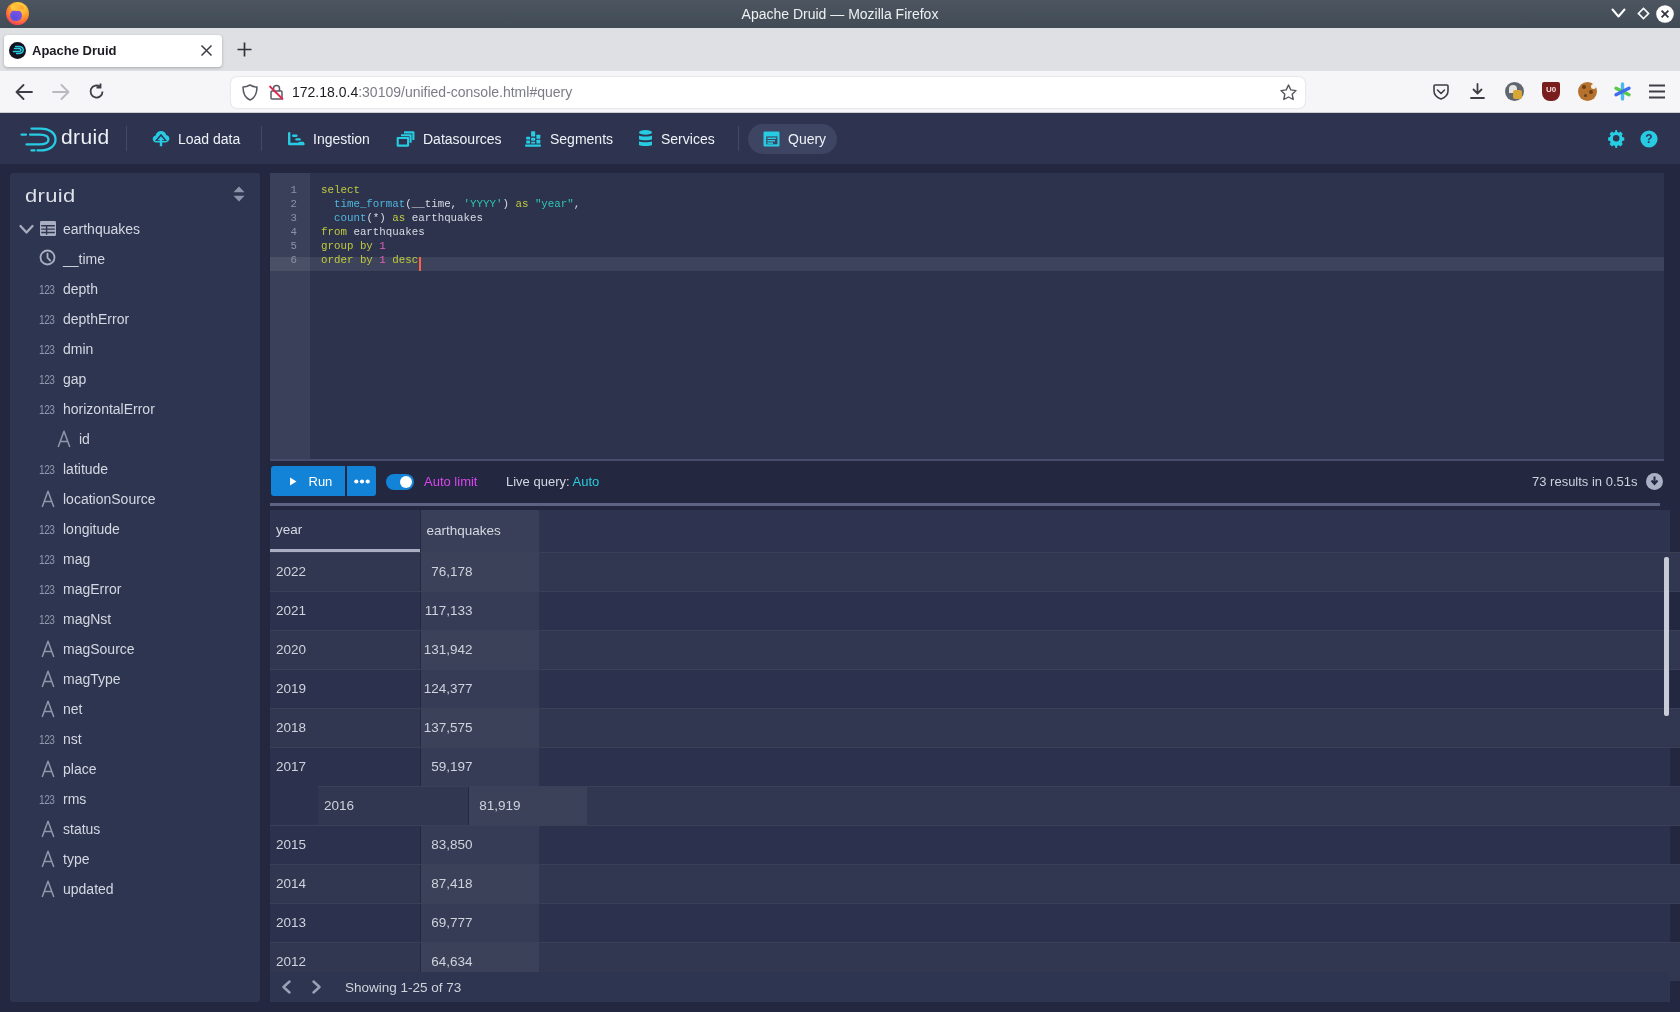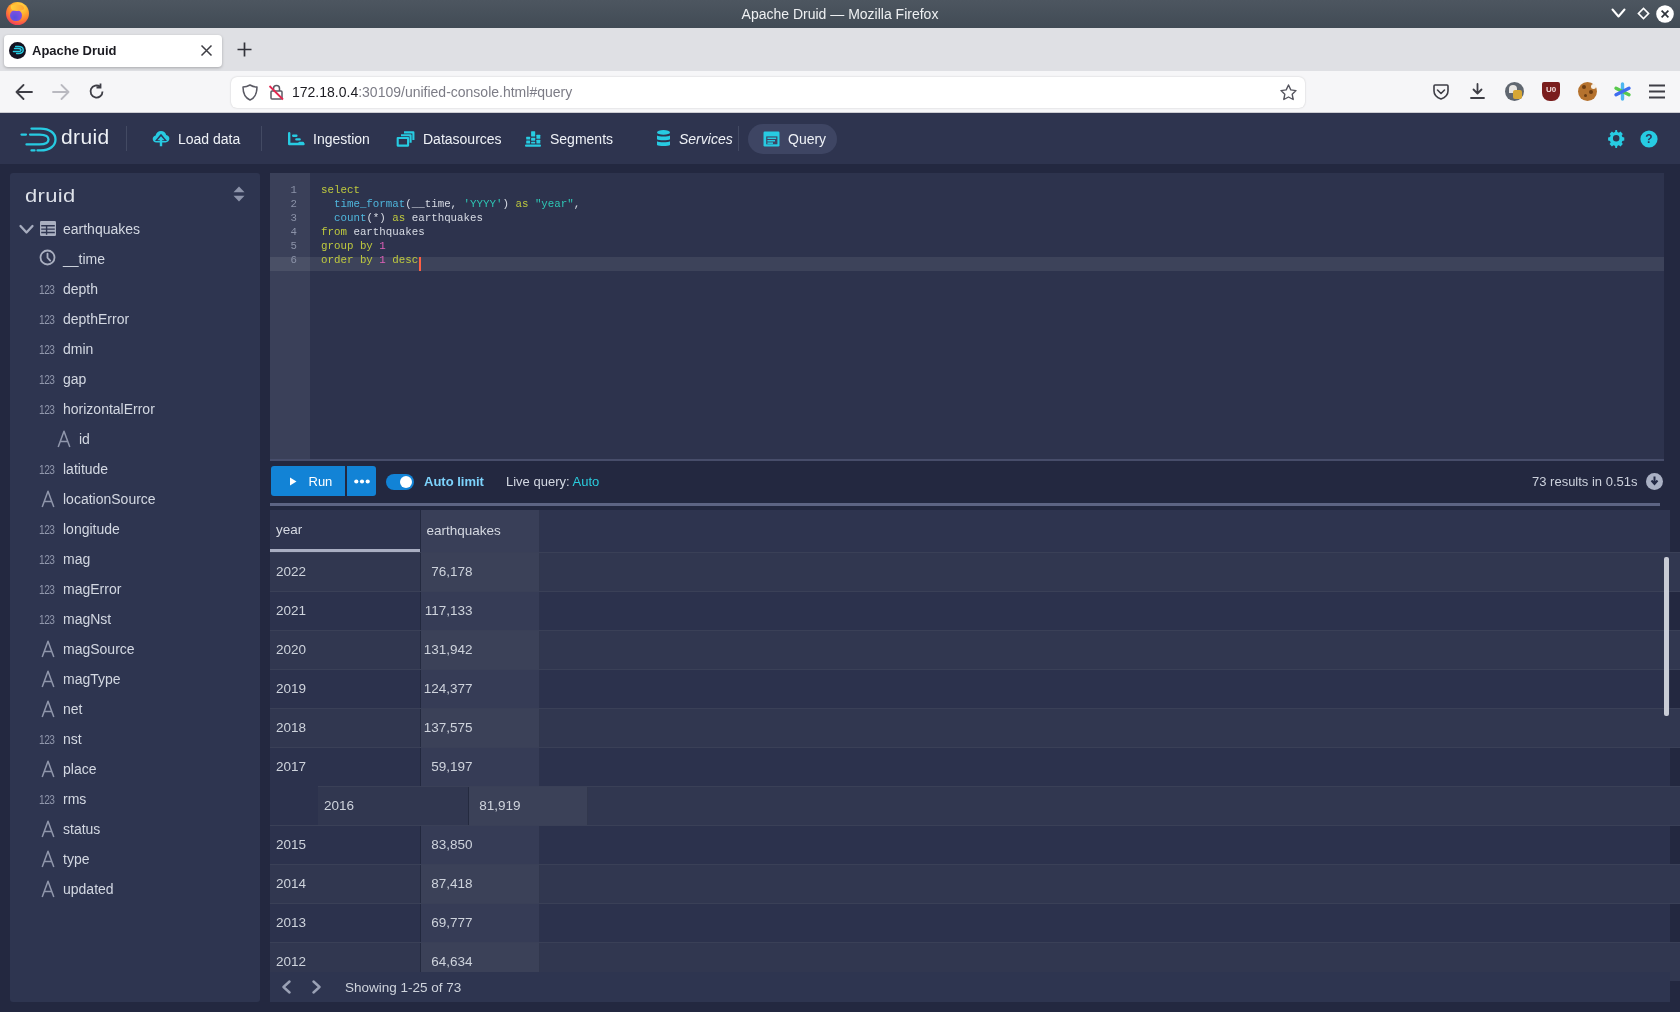--- a/index.html
+++ b/index.html
@@ -196,21 +196,21 @@
           <rect x="2.2" y="11.6" width="3.9" height="3" rx="0.5"></rect>
           <rect x="7.1" y="2.3" width="4.1" height="5.3" rx="0.5"></rect>
           <rect x="7.1" y="8.7" width="4.1" height="3.1" rx="0.5"></rect>
           <rect x="7.1" y="12.8" width="4.1" height="1.8" rx="0.5"></rect>
           <rect x="12.4" y="5.7" width="3.9" height="4.1" rx="0.5"></rect>
           <rect x="12.4" y="10.8" width="3.9" height="3.8" rx="0.5"></rect>
         </g>
       </svg>
     Segments
   </div>
-  <div class="navitem" style="left:656px;font-style:italic;">
+  <div class="navitem" style="left:638px;">
     <svg width="15" height="19" viewBox="0 0 15 19" style="margin-right:8px;">
         <g fill="#27cbe2">
           <ellipse cx="7.5" cy="3.4" rx="6.5" ry="2.4"></ellipse>
           <path d="M1 6.4 C2.6 7.7 12.4 7.7 14 6.4 V10.2 C12.4 11.6 2.6 11.6 1 10.2 Z"></path>
           <path d="M1 12.2 C2.6 13.5 12.4 13.5 14 12.2 V16 C12.4 17.4 2.6 17.4 1 16 Z"></path>
         </g>
       </svg>
     Services
   </div>
   <div class="navsep" style="left:738px;"></div>
@@ -397,21 +397,21 @@
         <g fill="#fff">
           <circle cx="2.3" cy="2.5" r="2.1"></circle>
           <circle cx="8" cy="2.5" r="2.1"></circle>
           <circle cx="13.7" cy="2.5" r="2.1"></circle>
         </g>
       </svg>
     </div>
   <div id="toggle">
       <div id="knob"></div>
     </div>
-  <div class="abs rbtxt" style="left:424px;top:474px;color:#7dd3fc;font-weight:bold;">Auto limit</div>
+  <div class="abs rbtxt" style="left:424px;top:474px;color:#d946ef;">Auto limit</div>
   <div class="abs rbtxt" style="left:506px;top:474px;color:#d3d8e2;">Live query: <span style="color:#2accdd;">Auto</span></div>
   <div class="abs rbtxt" style="left:1532px;top:474px;color:#ccd1dc;">73 results in 0.51s</div>
   <svg class="abs" style="left:1646px;top:473px;" width="17" height="17" viewBox="0 0 17 17">
       <circle cx="8.5" cy="8.5" r="8.5" fill="#aab1c4"></circle>
       <path d="M8.5 3.5 V10 M5.5 7.5 L8.5 11 L11.5 7.5" stroke="#232a45" stroke-width="2" fill="none"></path>
     </svg>
 </div>
 
 <div id="splitter"></div>
 <div id="table">

